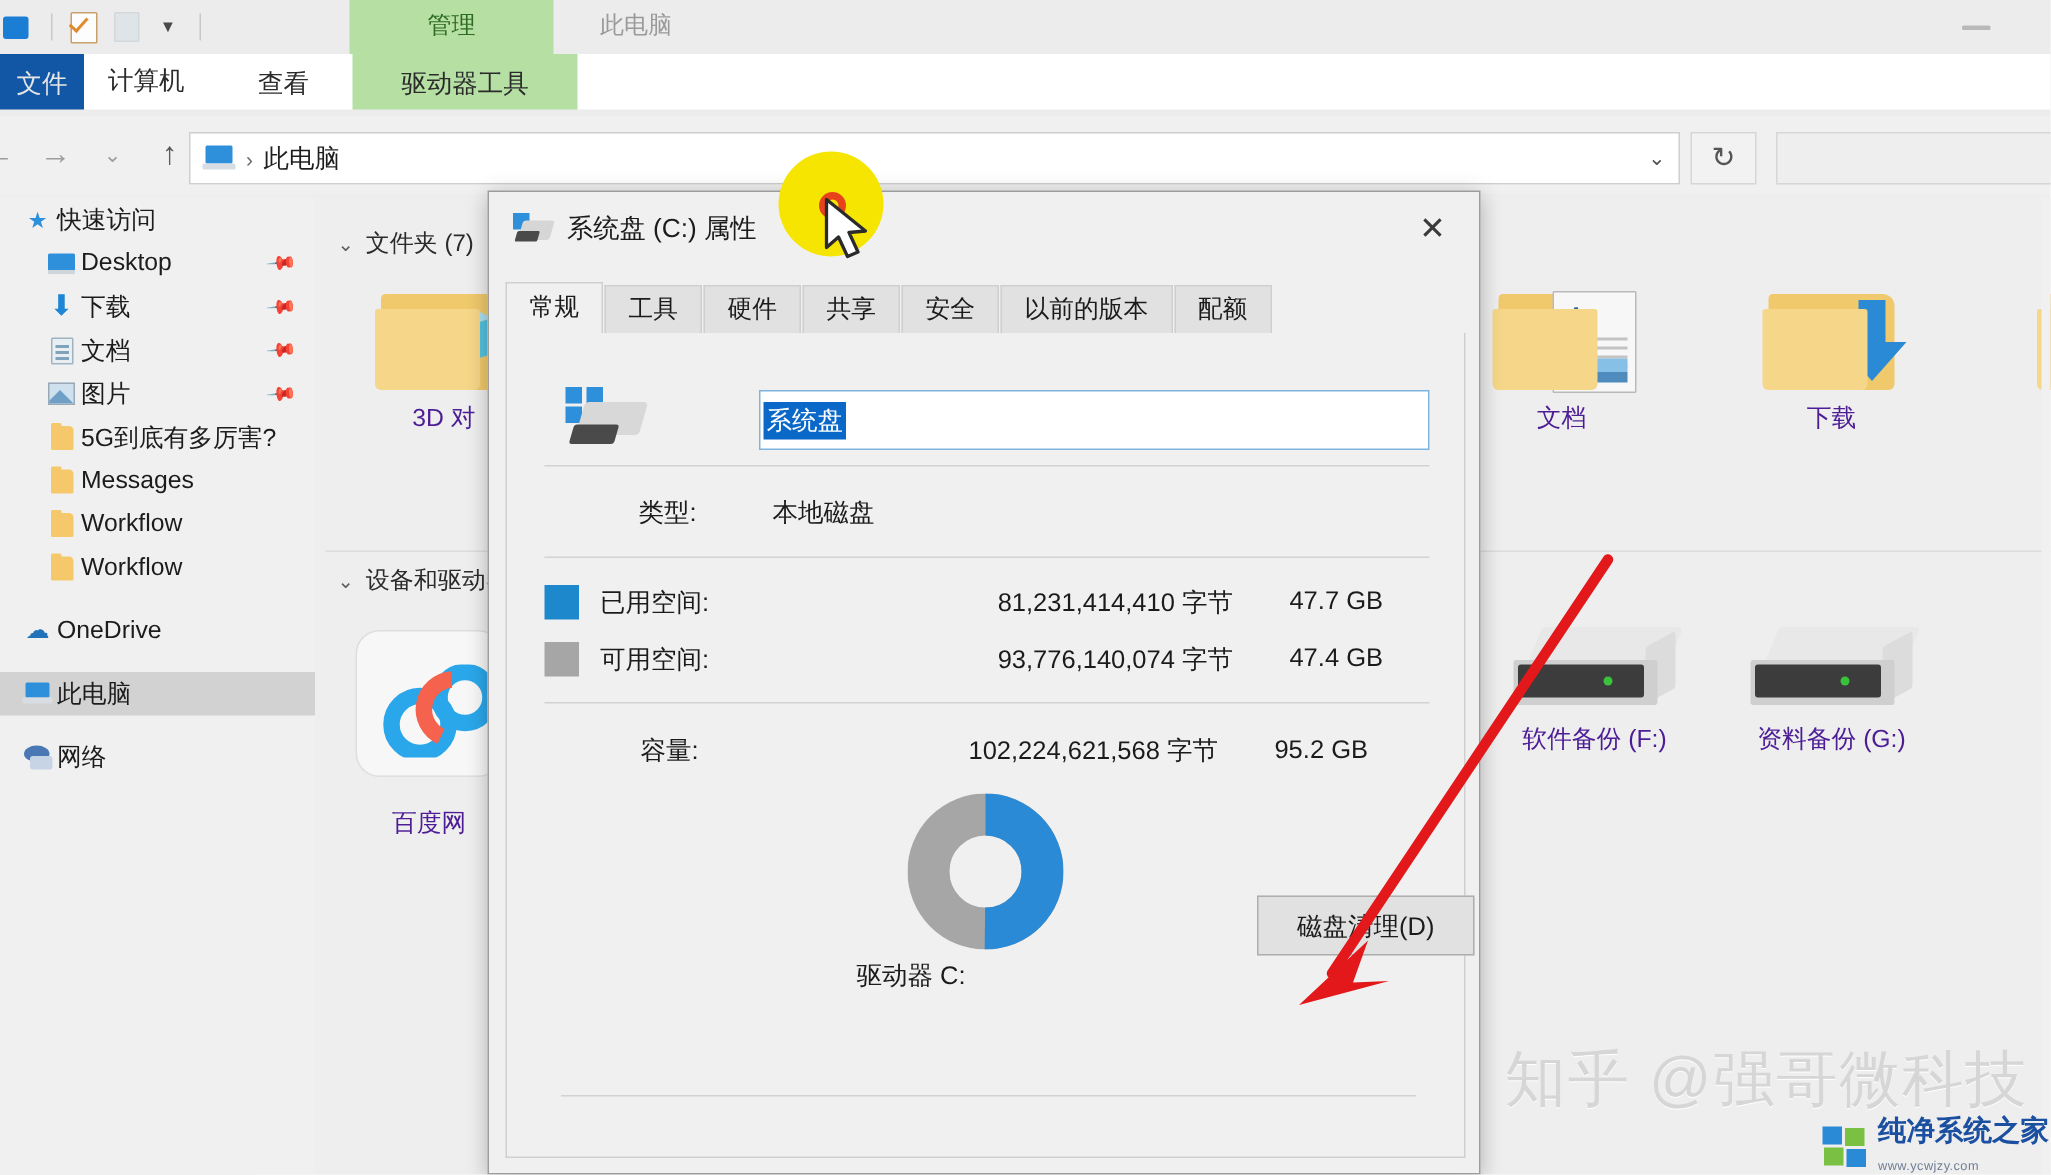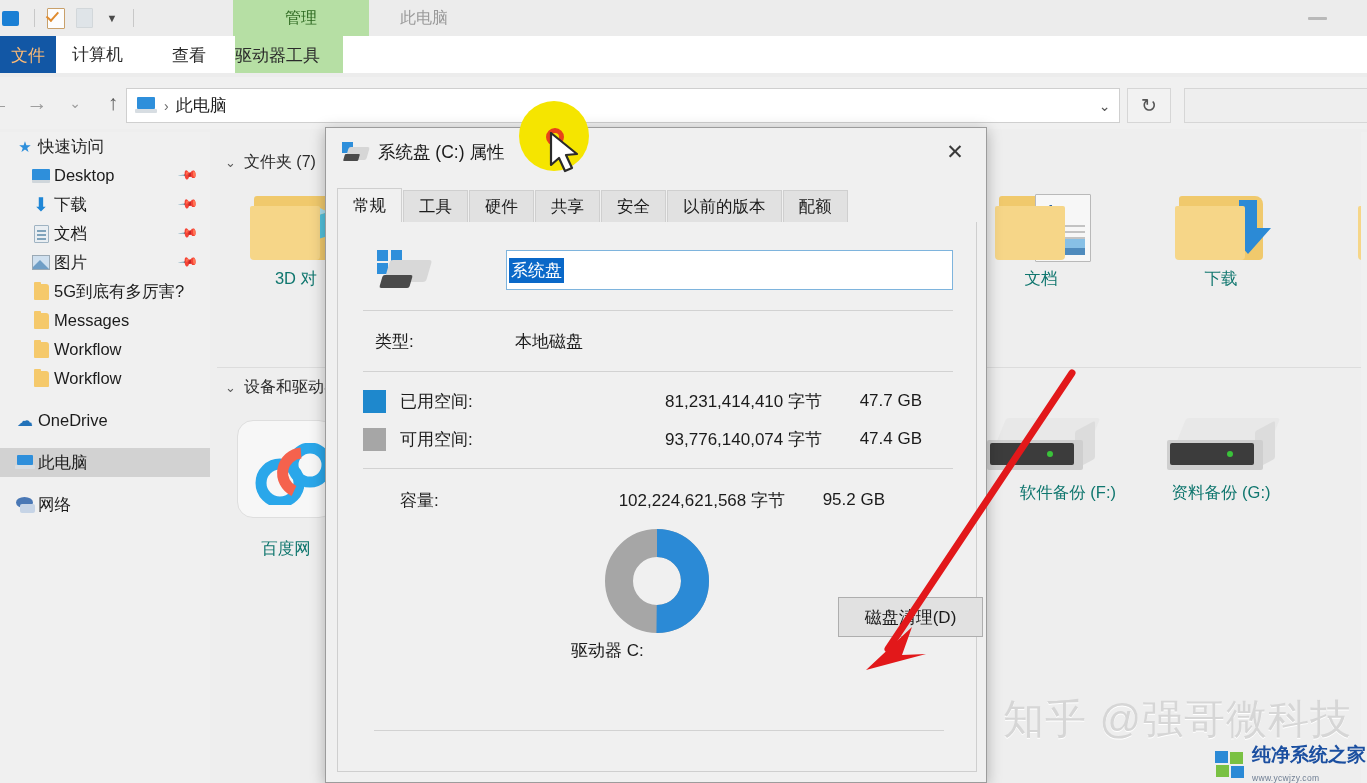--- a/index.html
+++ b/index.html
@@ -45,24 +45,24 @@
   .min-btn {
     position: absolute; right: 30px; top: 4px; width: 40px; height: 22px;
     display: flex; align-items: flex-end; justify-content: center;
   }
   .min-line { width: 19px; height: 3px; background: #b9b9b9; border-radius: 1px; margin-bottom: 6px; }
 
   
   .ribbon { position: absolute; left: 0; top: 36px; width: 1367px; height: 39px; background: #ffffff; }
   .ribbon-under { position: absolute; left: 0; top: 73px; width: 1367px; height: 4px; background: #ececec; }
   .rtab { position: absolute; top: 0; height: 39px; line-height: 39px; font-size: 17px; color: #2b2b2b; }
-  .rtab.file { left: 0; width: 56px; background: #1257a5; color: #fdba74; text-align: center; }
+  .rtab.file { left: 0; width: 56px; background: #1257a5; color: #e5e5e5; text-align: center; }
   .rtab.t1 { left: 72px; font-family: Liberation Mono, monospace; }
   .rtab.t2 { left: 172px; }
-  .rtab.t3 { left: 235px; width: 108px; background: #b6dfa4; }
+  .rtab.t3 { left: 235px; width: 150px; background: #b6dfa4; text-align: center; }
 
   
   .addrrow { position: absolute; left: 0; top: 77px; width: 1367px; height: 52px; background: #f0f0f0; }
   .navbtn { position: absolute; top: 14px; font-size: 21px; color: #9e9e9e; width: 26px; text-align: center; }
   .nav-back { left: -14px; }
   .nav-fwd { left: 24px; }
   .nav-down { left: 62px; font-size: 14px; top: 18px; }
   .nav-up { left: 100px; color: #5a5a5a; }
   .addrbox {
     position: absolute; left: 126px; top: 88px; width: 994px; height: 35px;
@@ -114,21 +114,21 @@
   .ic-net .g { position:absolute; left:0; top:0; width:17px; height:11px; background:#4a78b5; border-radius:50%; }
   .ic-net .g2 { position:absolute; left:4px; top:7px; width:15px; height:9px; background:#c6d4e6; border-radius:2px; }
   .sb-gap { height: 13px; }
 
   
   .content { position: absolute; left: 211px; top: 132px; width: 1156px; height: 651px; background: #eeeeee; }
   .grp-head { position: absolute; font-size: 16px; color: #2b2b2b; display: flex; align-items: center; }
   .grp-chev { color: #5c5c5c; font-size: 13px; margin-right: 8px; }
 
   .tile { position: absolute; width: 150px; text-align: center; }
-  .tile-label { font-size: 16.5px; color: #0f766e; margin-top: 6px; white-space: nowrap; }
+  .tile-label { font-size: 16.5px; color: #4c1d95; margin-top: 6px; white-space: nowrap; }
 
   .bigfolder { width: 92px; height: 72px; margin: 0 auto; position: relative; }
   .bf-back { position: absolute; left: 4px; top: 6px; width: 84px; height: 64px; background: #f0c96c; border-radius: 3px 8px 4px 4px; }
   .bf-front { position: absolute; left: 0; top: 16px; width: 70px; height: 54px; background: #f6d688; border-radius: 2px 2px 4px 4px; }
 
   .doc-ico {
     position: absolute; left: 40px; top: 4px; width: 56px; height: 68px;
     background: #f7f7f7; border: 1px solid #b9b9b9; border-radius: 1px;
   }
   .doc-A { position:absolute; left:6px; top:5px; font-family: "Liberation Serif", serif; font-style: italic; font-size: 23px; color: #2f67a5; }
@@ -174,21 +174,21 @@
     background: #e1e1e1; border: 1px solid #cfcfcf; border-bottom: none; margin-right: 1px;
   }
   .dtab.active { background: #f0f0f0; border-color: #cfcfcf; height: 34px; line-height: 33px; }
 
   .dlg-page {
     position: absolute; left: 11px; top: 94px; width: 640px; height: 550px;
     background: #f0f0f0; border: 1px solid #cfcfcf; border-top: none;
   }
   .dlg-inner { position: absolute; left: 25px; top: 18px; width: 590px; }
 
-  .nm-row { display: flex; align-items: center; height: 60px; }
+  .nm-row { display: flex; align-items: flex-end; height: 60px; }
   .nm-icon { width: 58px; height: 44px; position: relative; flex: none; margin-left: 8px; }
   .nm-icon .win { position:absolute; left:6px; top:2px; width:25px; height:24px;
      background:
        linear-gradient(#2e8fdb,#2e8fdb) 0 0/11px 11px no-repeat,
        linear-gradient(#2e8fdb,#2e8fdb) 14px 0/11px 11px no-repeat,
        linear-gradient(#2e8fdb,#2e8fdb) 0 13px/11px 11px no-repeat,
        linear-gradient(#2e8fdb,#2e8fdb) 14px 13px/11px 11px no-repeat; }
   .nm-icon .body { position:absolute; left:16px; top:12px; width:42px; height:22px; background:#d8d8d8; border-radius:3px; transform: skewX(-16deg); }
   .nm-icon .dark { position:absolute; left:10px; top:27px; width:30px; height:13px; background:#4a4a4a; border-radius:2px; transform: skewX(-16deg); }
   .nm-input {
@@ -205,21 +205,21 @@
 
   .usage-row { display: flex; align-items: center; height: 38px; font-size: 17px; color: #1b1b1b; }
   .sw { width: 23px; height: 23px; flex: none; margin-right: 14px; }
   .sw.used { background: #1e88cd; }
   .sw.free { background: #a6a6a6; }
   .ur-label { width: 180px; }
   .ur-bytes { width: 242px; text-align: right; }
   .ur-gb { width: 100px; text-align: right; padding-left: 26px; }
 
   .cap-row { display: flex; align-items: center; height: 42px; font-size: 17px; color: #1b1b1b; padding-left: 37px; }
-  .cap-k { width: 143px; }
+  .cap-k { width: 143px; margin-left: 27px; }
   .cap-bytes { width: 242px; text-align: right; }
   .cap-gb { width: 100px; text-align: right; padding-left: 26px; }
 
   .donut-wrap { position: relative; height: 118px; margin-top: 8px; }
   .donut { position: absolute; left: 242px; top: 0; width: 104px; height: 104px; }
   .drive-label { position: absolute; left: 208px; top: 110px; font-size: 17px; color: #1b1b1b; }
   .cleanup-btn {
     position: absolute; left: 475px; top: 68px; width: 145px; height: 40px;
     background: #e1e1e1; border: 1px solid #aeaeae;
     font-size: 17px; color: #1b1b1b; display: flex; align-items: center; justify-content: center;
@@ -461,21 +461,21 @@
         <svg class="baidu-glyph" width="80" height="62" viewBox="0 0 80 62">
           <circle cx="26" cy="40" r="19" fill="none" stroke="#2aa7ea" stroke-width="11"></circle>
           <circle cx="56" cy="22" r="17" fill="none" stroke="#2aa7ea" stroke-width="11"></circle>
           <path d="M40 48 A20 20 0 0 1 47 10" fill="none" stroke="#f5624d" stroke-width="11"></path>
         </svg>
       </div>
       <div class="tile" style="left:0px; top:400px;">
         <div class="tile-label">百度网</div>
       </div>
 
-      <div class="tile" style="left:755px; top:280px;text-align:right;">
+      <div class="tile" style="left:777px; top:280px;">
         <div class="hdd">
           <div class="hdd-top"></div>
             <div class="hdd-side"></div>
           <div class="hdd-body"></div>
             <div class="hdd-face"></div>
             <div class="hdd-led"></div>
         </div>
         <div class="tile-label">软件备份 (F:)</div>
       </div>
 
@@ -525,21 +525,21 @@
               <i class="body"></i>
               <i class="dark"></i>
             </span>
           <span class="nm-input">
             <span class="nm-sel">系统盘</span>
           </span>
         </div>
 
         <div class="hr"></div>
 
-        <div class="kv" style="padding-left:12px;">
+        <div class="kv" style="padding-left:12px;text-align:center;">
           <span class="k">类型:</span>
           <span class="v">本地磁盘</span>
         </div>
 
         <div class="hr"></div>
 
         <div class="usage-row">
           <span class="sw used"></span>
           <span class="ur-label">已用空间:</span>
           <span class="ur-bytes">81,231,414,410 字节</span>

